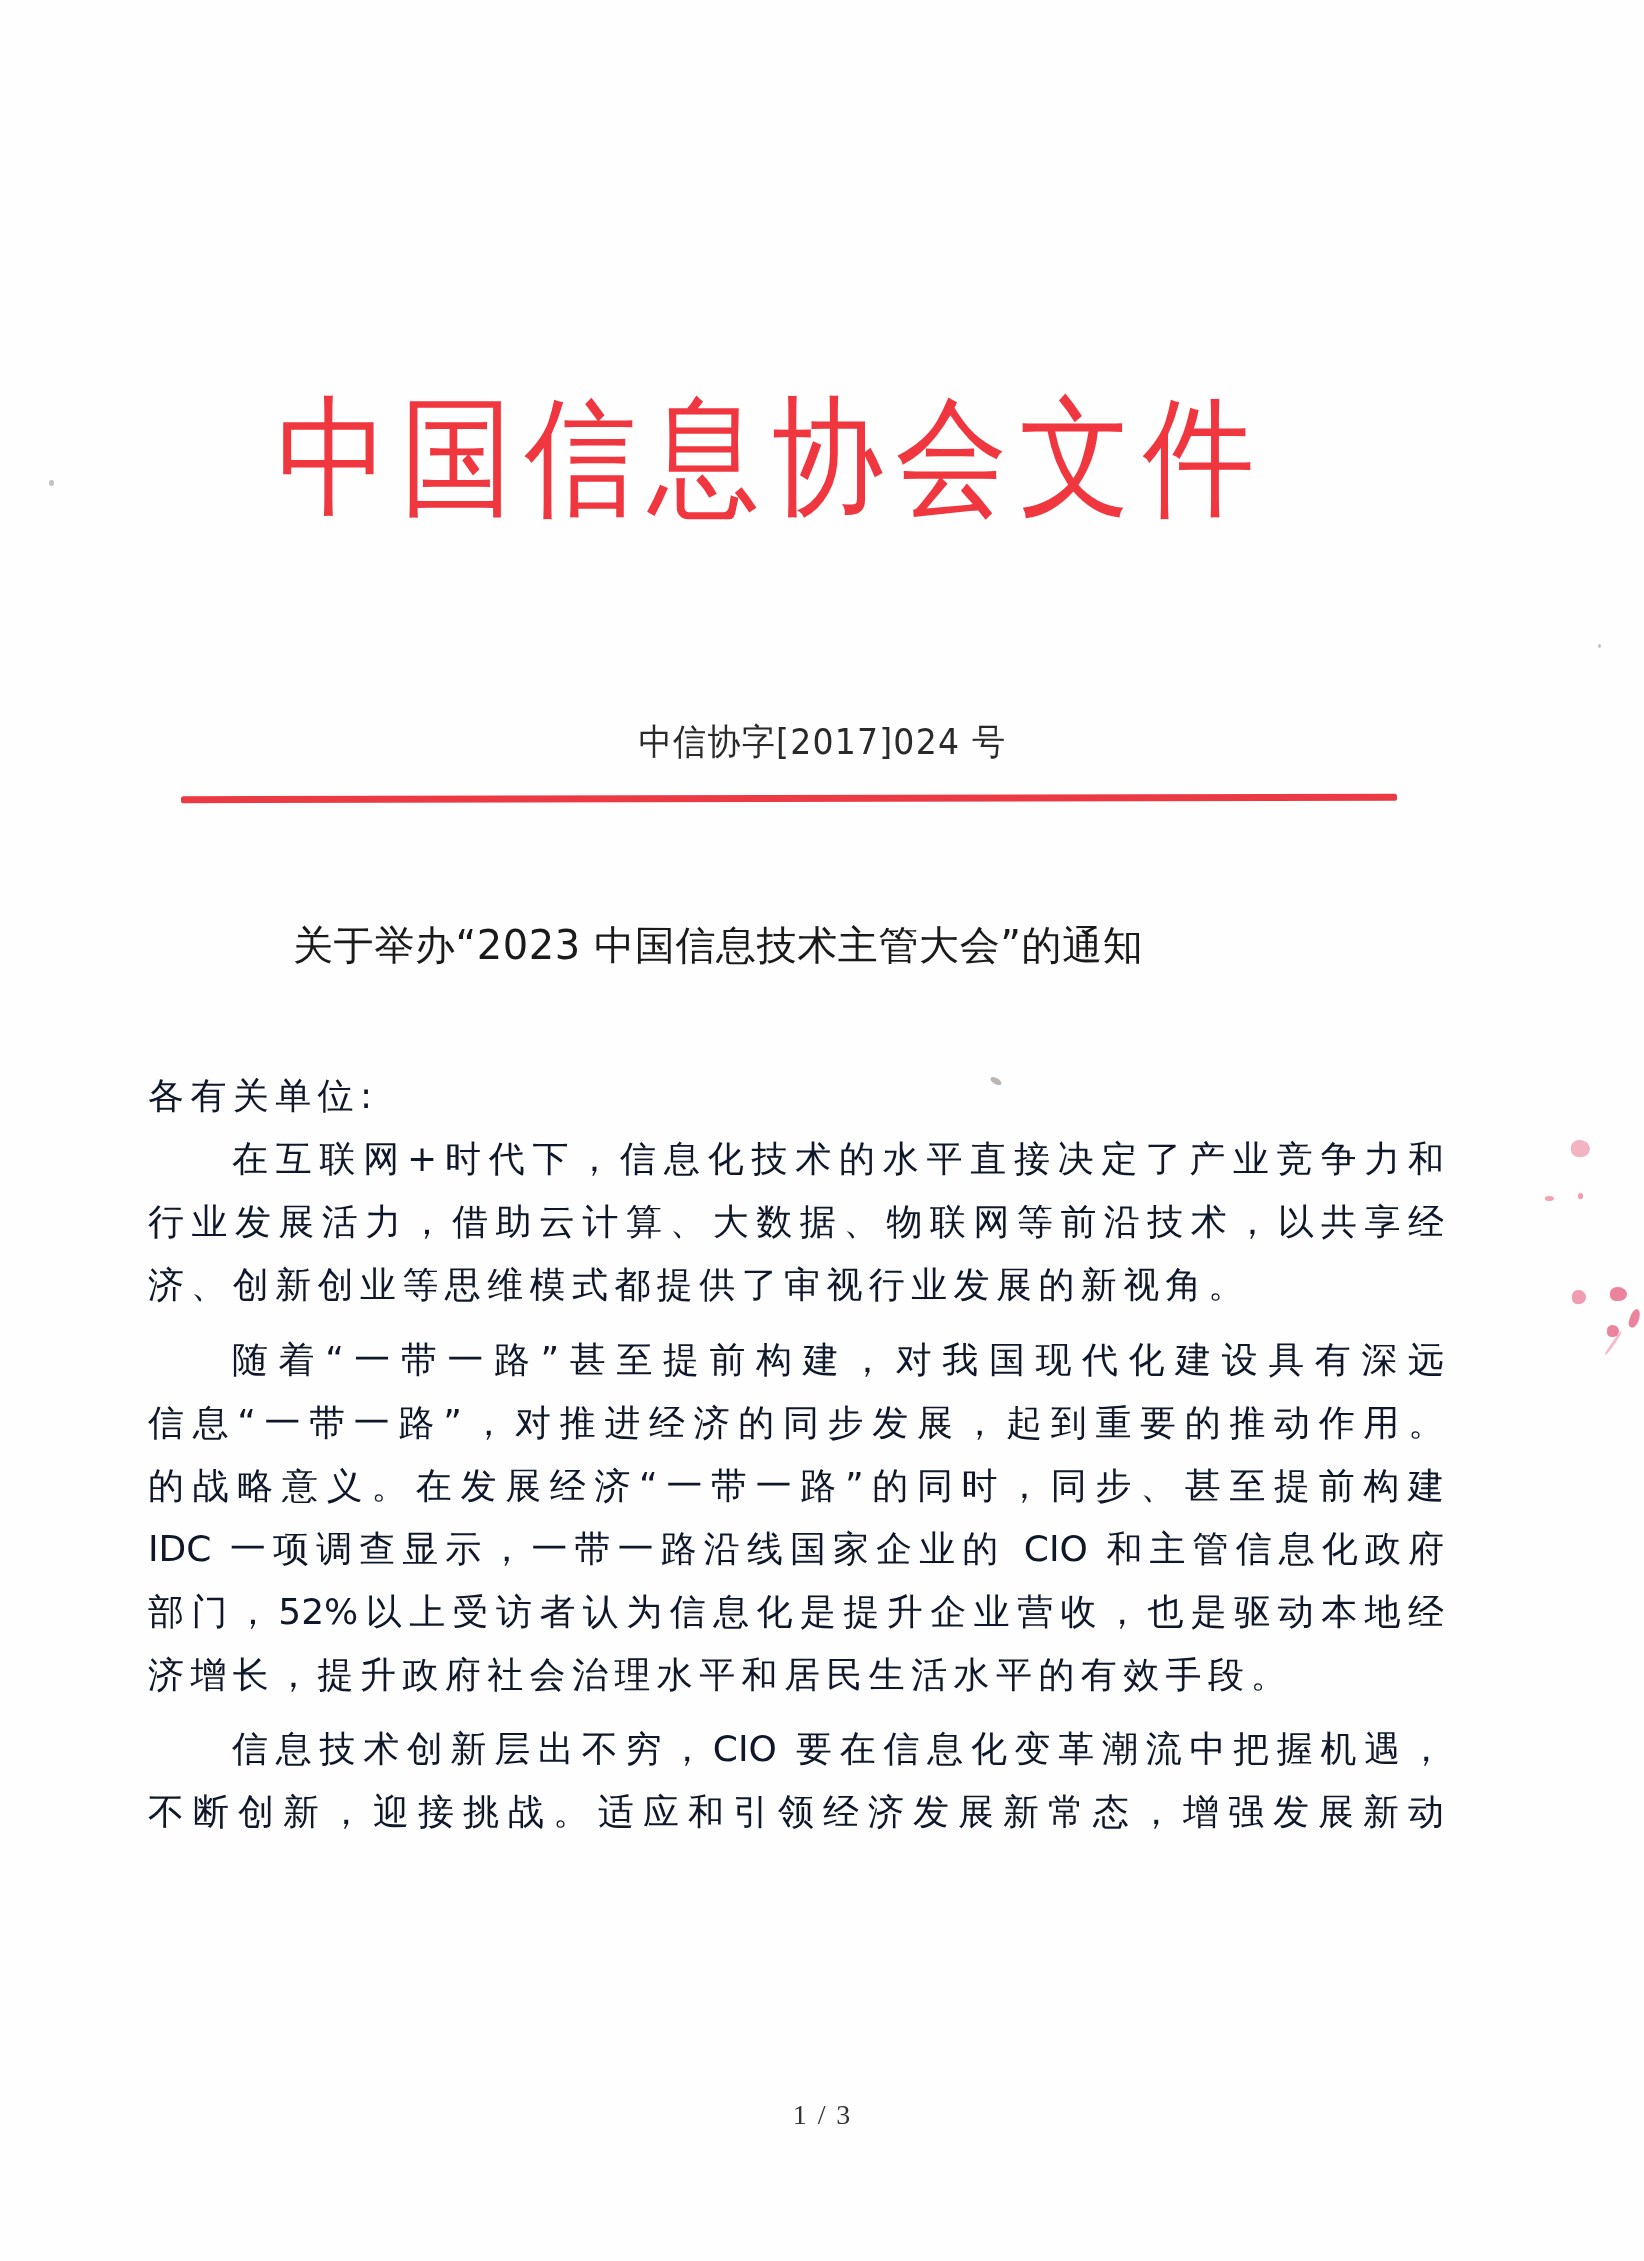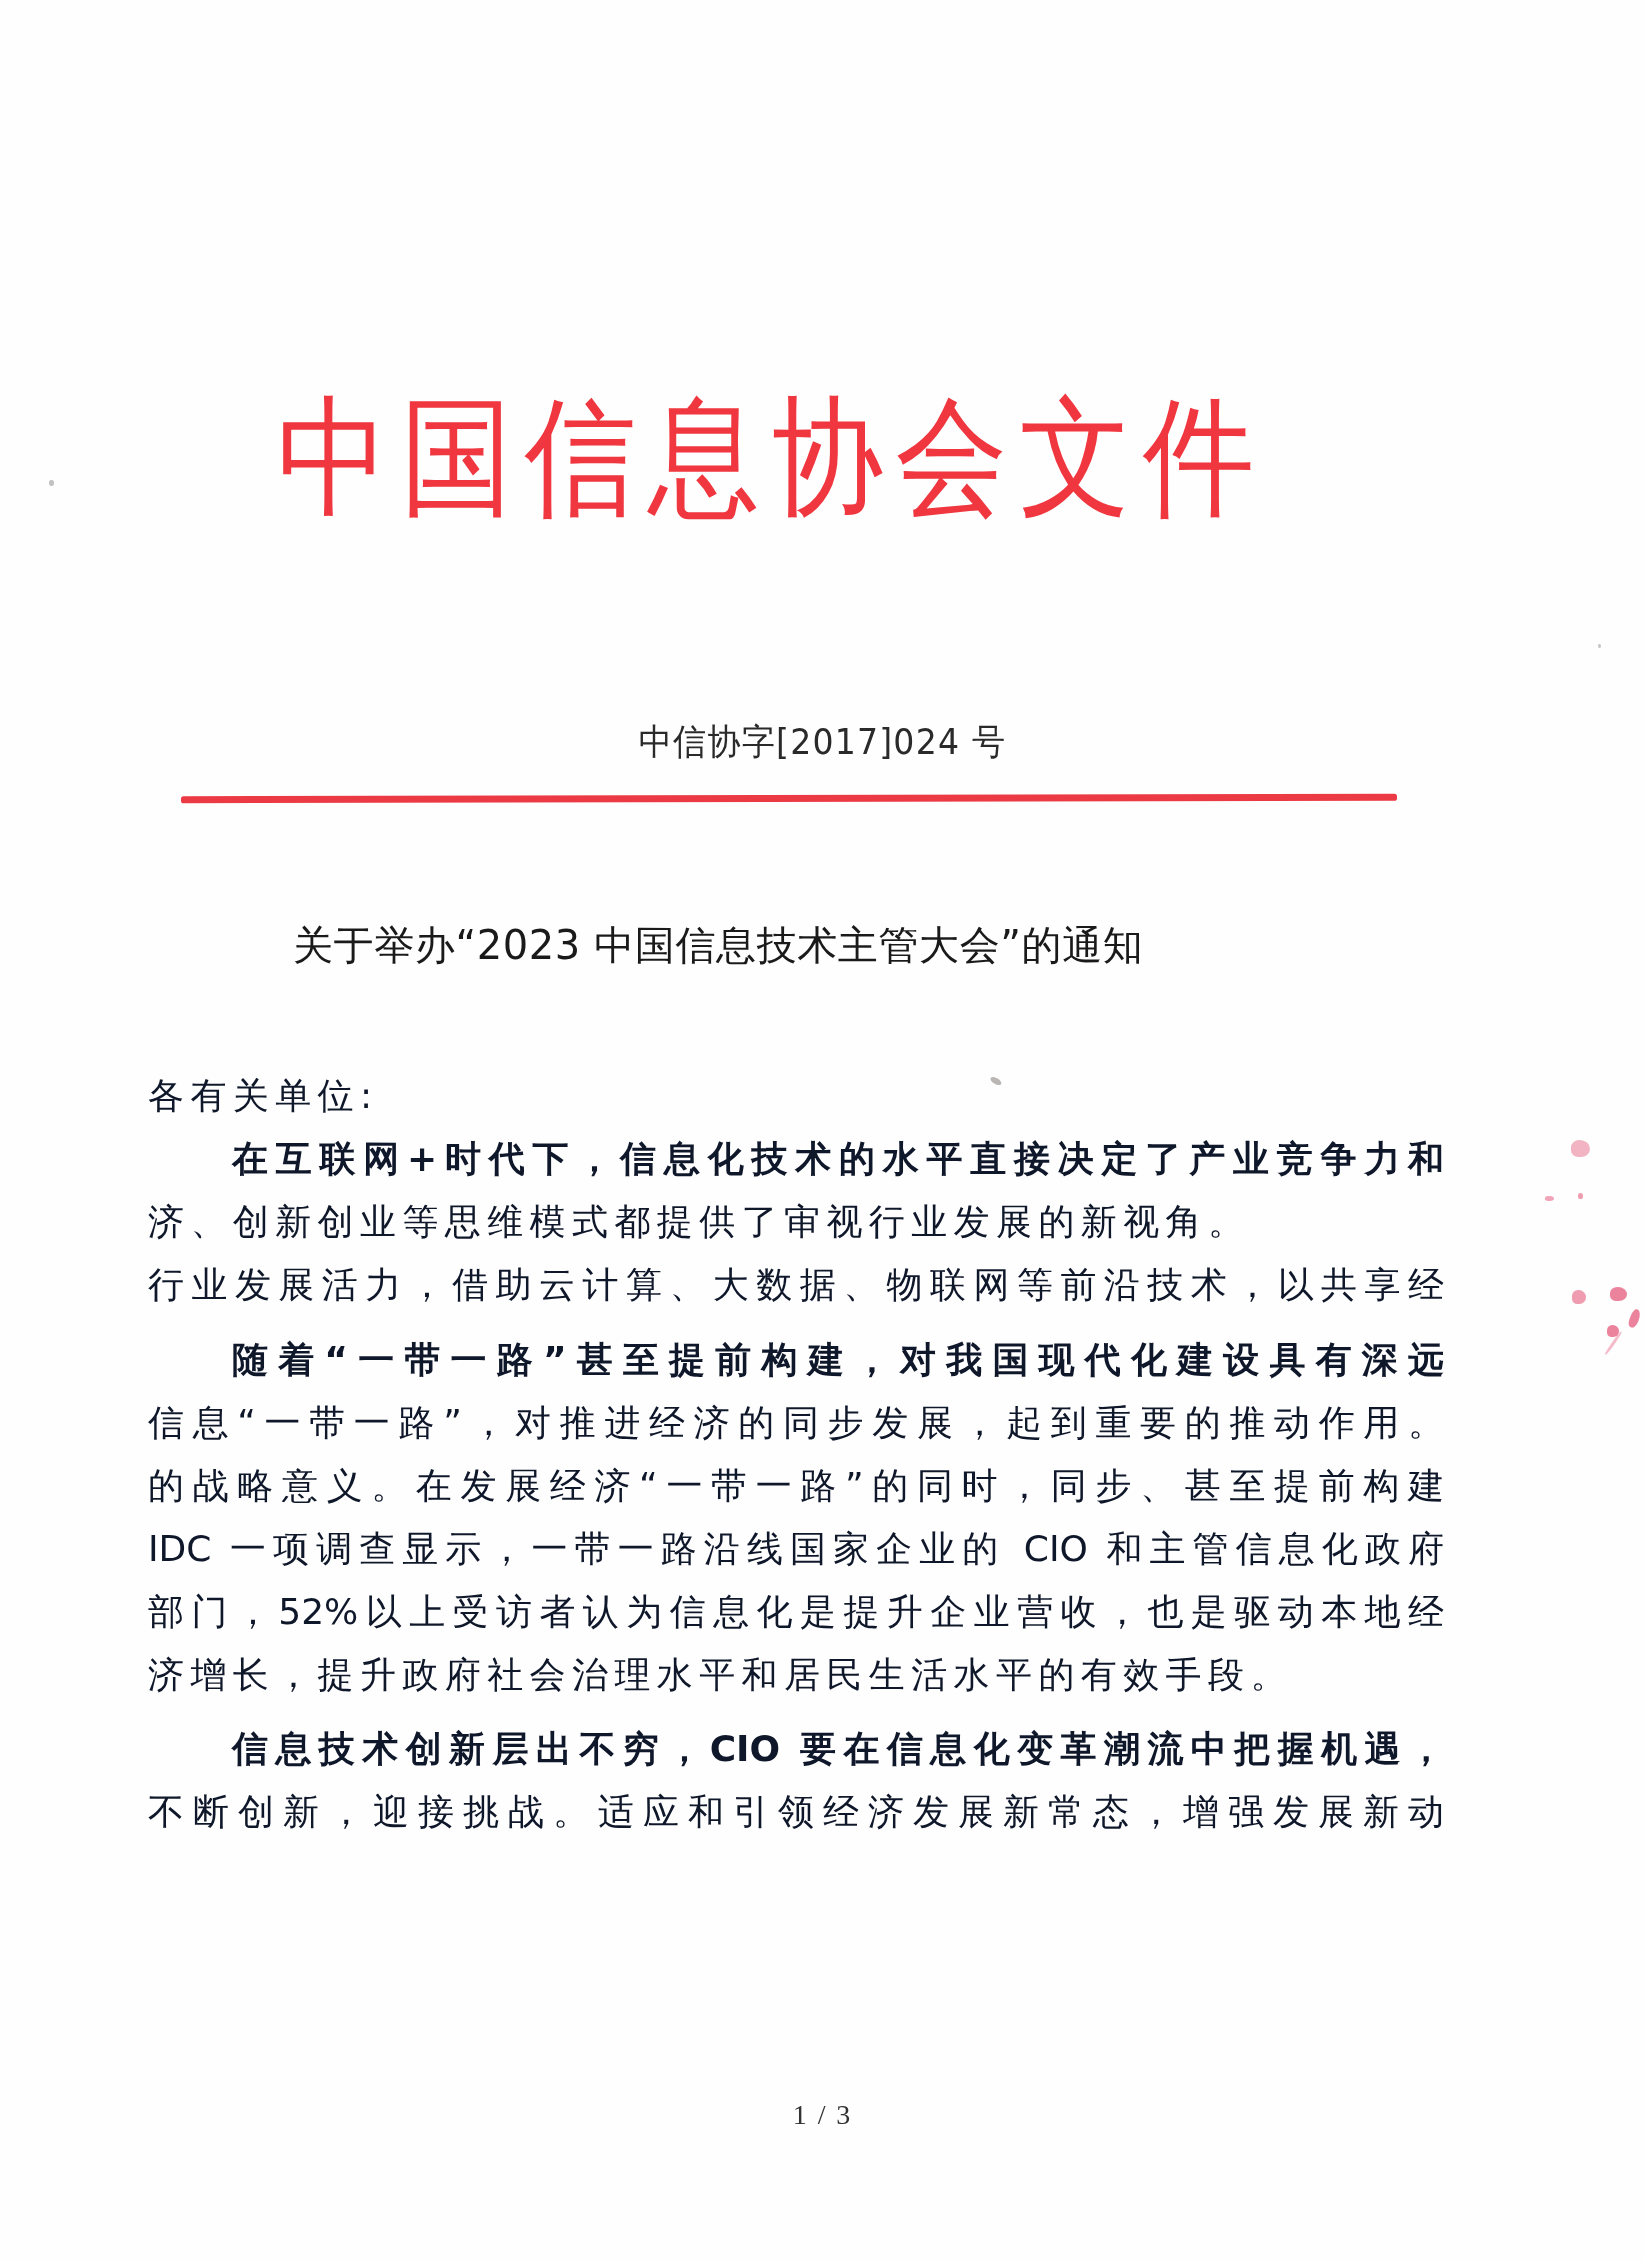--- a/index.html
+++ b/index.html
@@ -99,21 +99,20 @@
       white-space: nowrap;
       text-align: justify;
       text-align-last: justify;
     }
     .line.left {
       text-align-last: left;
       letter-spacing: 6.4px;
     }
     .line.indent {
       padding-left: 84px;
-      font-weight: bold;
     }
     .page-number {
       position: absolute;
       left: 0;
       width: 1645px;
       top: 2099px;
       text-align: center;
       font-family: "Liberation Serif", "DejaVu Serif", serif;
       font-size: 28px;
       line-height: 32px;
@@ -143,22 +142,22 @@
 
   <div class="red-rule"></div>
 
   <div class="doc-title">关于举办“2023 中国信息技术主管大会”的通知</div>
 
   <div class="body-text">
     <div class="salutation">各有关单位:</div>
 
     <div class="para">
       <span class="line indent">在互联网+时代下，信息化技术的水平直接决定了产业竞争力和</span>
+      <span class="line">行业发展活力，借助云计算、大数据、物联网等前沿技术，以共享经</span>
       <span class="line left">济、创新创业等思维模式都提供了审视行业发展的新视角。</span>
-      <span class="line">行业发展活力，借助云计算、大数据、物联网等前沿技术，以共享经</span>
     </div>
 
     <div class="para">
       <span class="line indent">随着“一带一路”甚至提前构建，对我国现代化建设具有深远</span>
       <span class="line">信息“一带一路”，对推进经济的同步发展，起到重要的推动作用。</span>
       <span class="line">的战略意义。在发展经济“一带一路”的同时，同步、甚至提前构建</span>
       <span class="line">IDC 一项调查显示，一带一路沿线国家企业的 CIO 和主管信息化政府</span>
       <span class="line">部门，52%以上受访者认为信息化是提升企业营收，也是驱动本地经</span>
       <span class="line left">济增长，提升政府社会治理水平和居民生活水平的有效手段。</span>
     </div>

